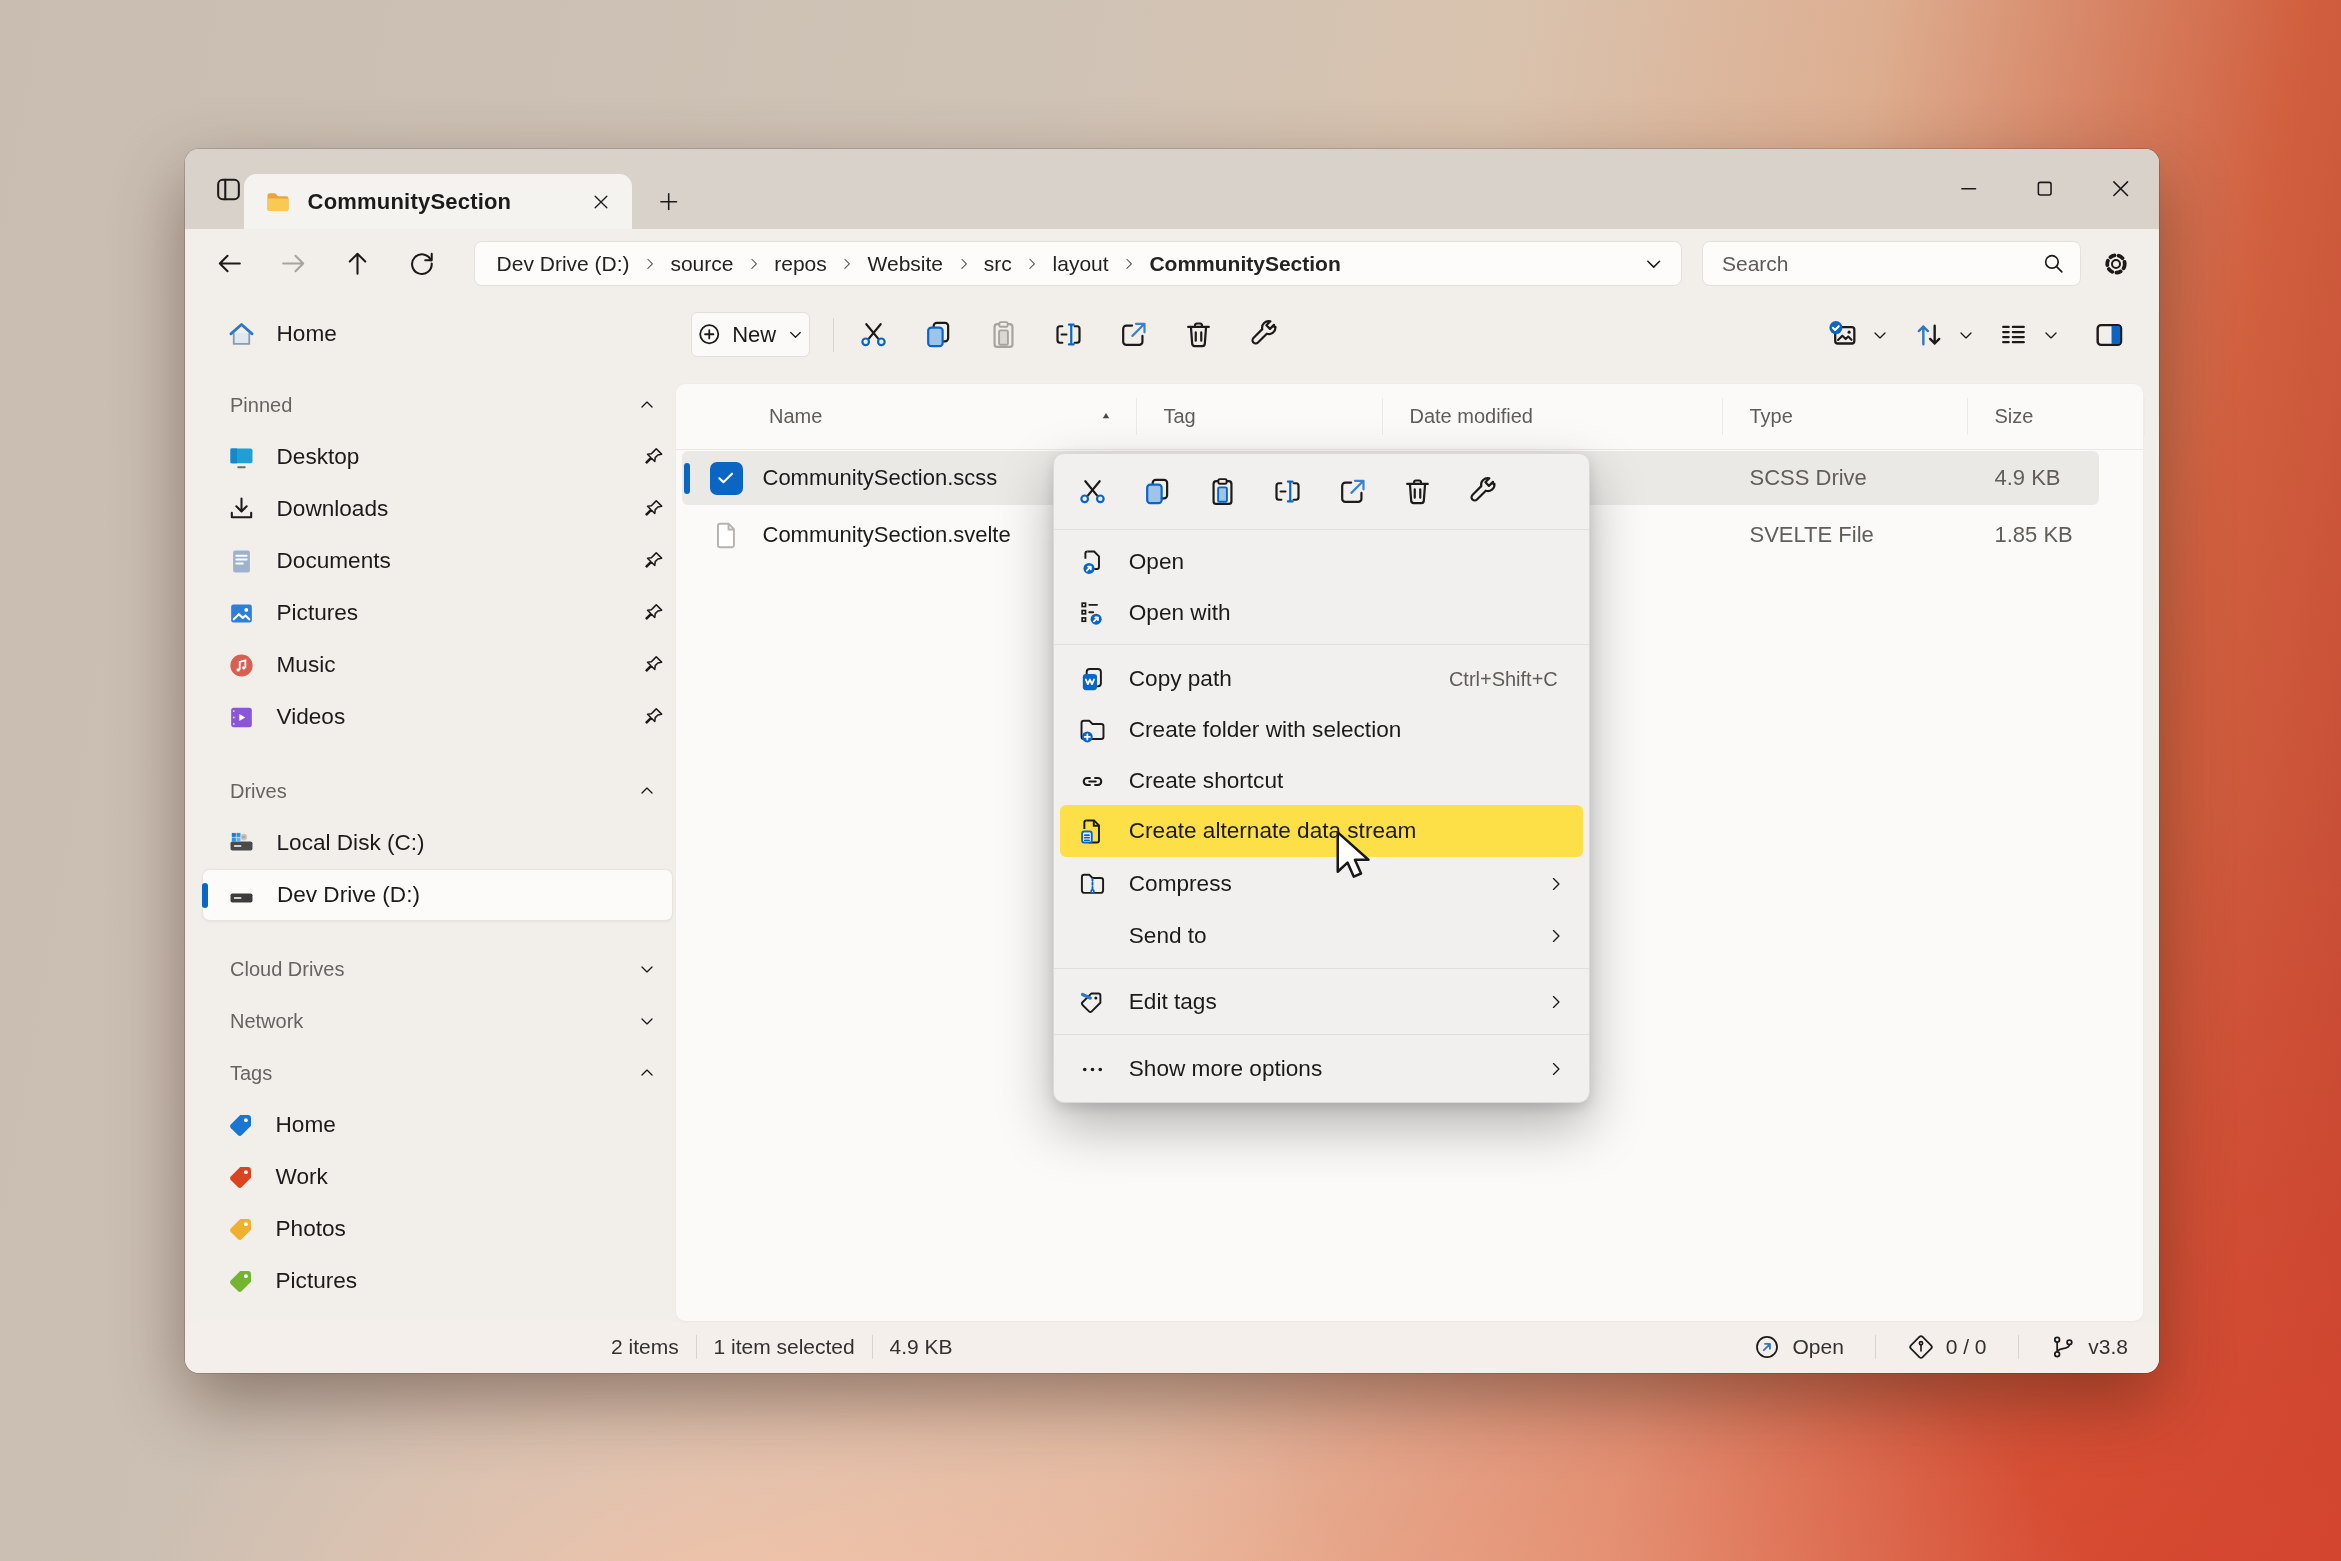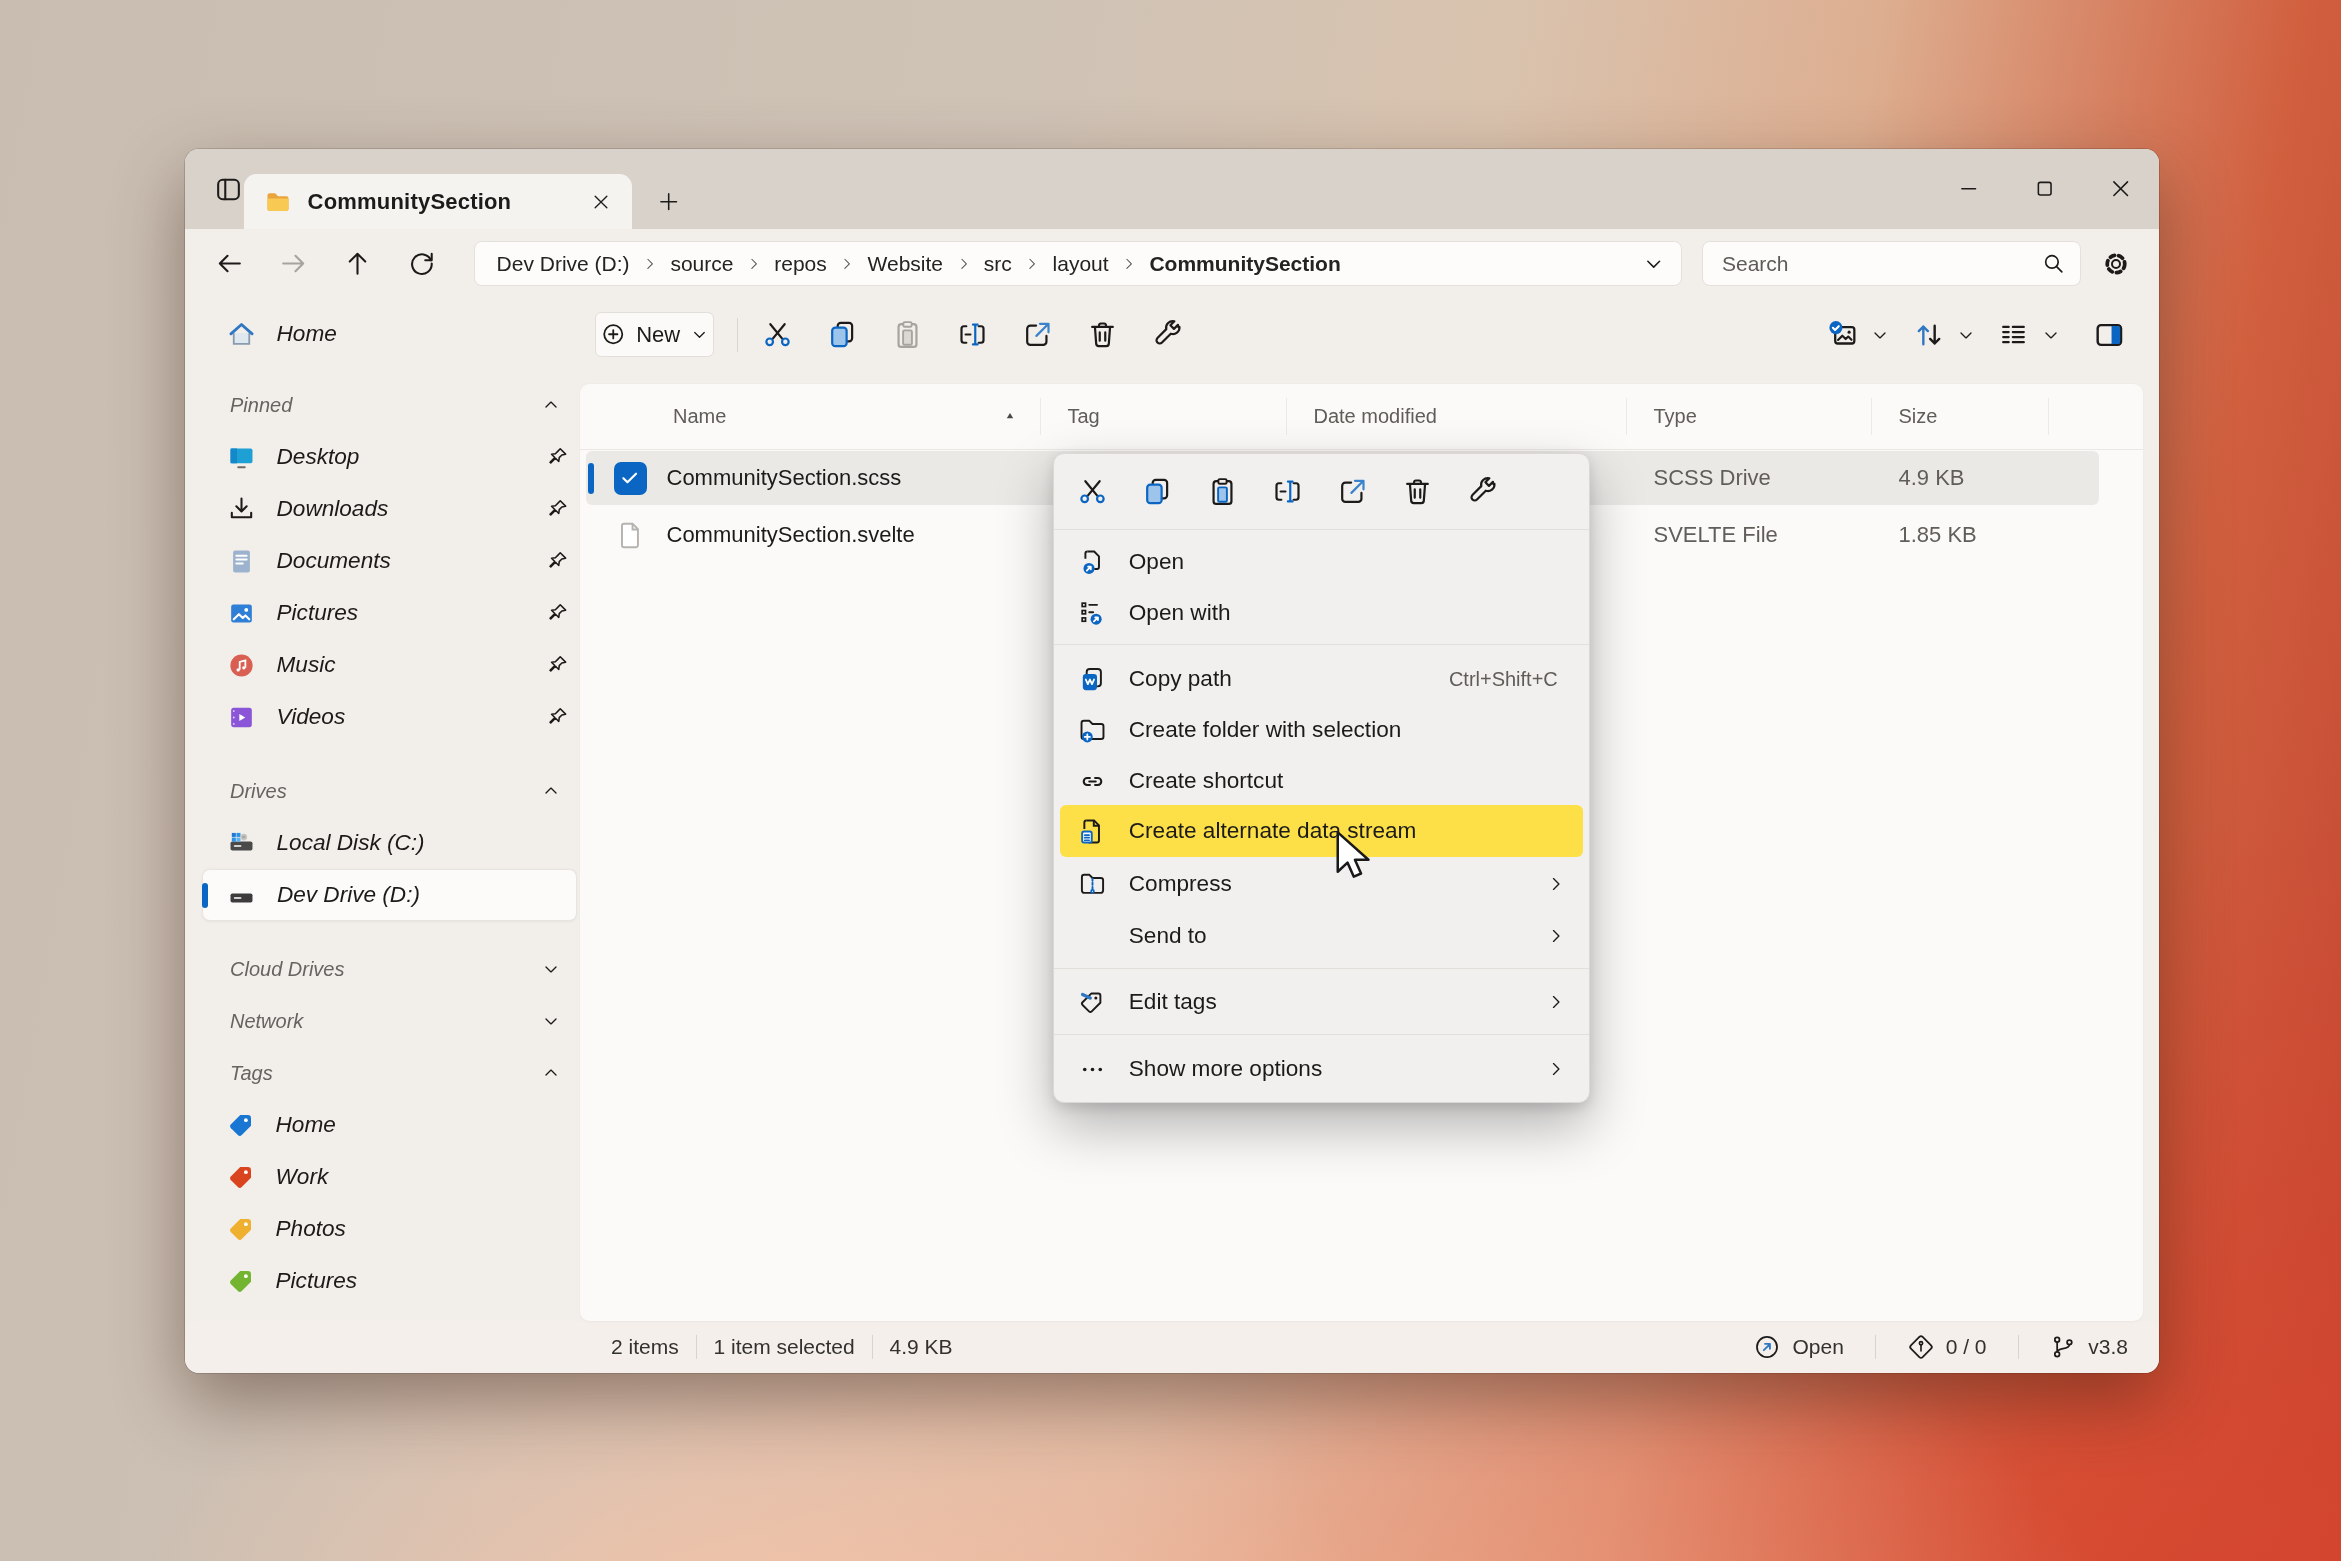--- a/index.html
+++ b/index.html
@@ -50,21 +50,21 @@
   .addr-chevron{margin-left:auto;}
   .searchbox{width:379px; height:45px; background:#fdfcfb; border:0.8px solid #e4e1dd; border-radius:7.8px;
     margin-left:20px; display:flex; align-items:center; padding:0 14px 0 19px;}
   .searchbox input{border:none; outline:none; background:transparent; font-size:21px; flex:1;
     font-family:"Liberation Sans","DejaVu Sans",sans-serif; color:#1c1b1a;}
   .searchbox input::placeholder{color:#5f5c57;}
   .settings-btn{width:47px; height:45px; display:flex; align-items:center; justify-content:center; margin-left:11px;}
 
   
   .body-row{flex:1 1 auto; display:flex; min-height:0;}
-  .sidebar{width:395px; flex:0 0 auto; padding-top:10px; position:relative;font-style:italic;}
+  .sidebar{width:491px; flex:0 0 auto; padding-top:10px; position:relative;}
   .side-item{height:52px; display:flex; align-items:center; padding:0 11px 0 41px; position:relative; font-size:22.6px;}
   .side-item .lbl{margin-left:19.5px;}
   .side-item .pin{margin-left:auto;}
   .side-head{height:52px; display:flex; align-items:center; padding:0 19px 0 45px; font-size:20px; color:#676360;}
   .side-head .chev{margin-left:auto;}
   .mt24{margin-top:19px}.mt28{margin-top:22px}
   .side-item.selected{background:#fcfbfa; border:0.8px solid #e8e5e1; border-radius:7.8px;
     margin-left:17px; margin-right:3.1px; padding-left:23.4px; box-shadow:0 0.8px 2.3px rgba(0,0,0,.05);}
   .side-item.selected .sel-pill{position:absolute; left:-0.8px; top:13.3px; width:5.5px; height:25px; border-radius:3.1px; background:#0b66c3;}
 

